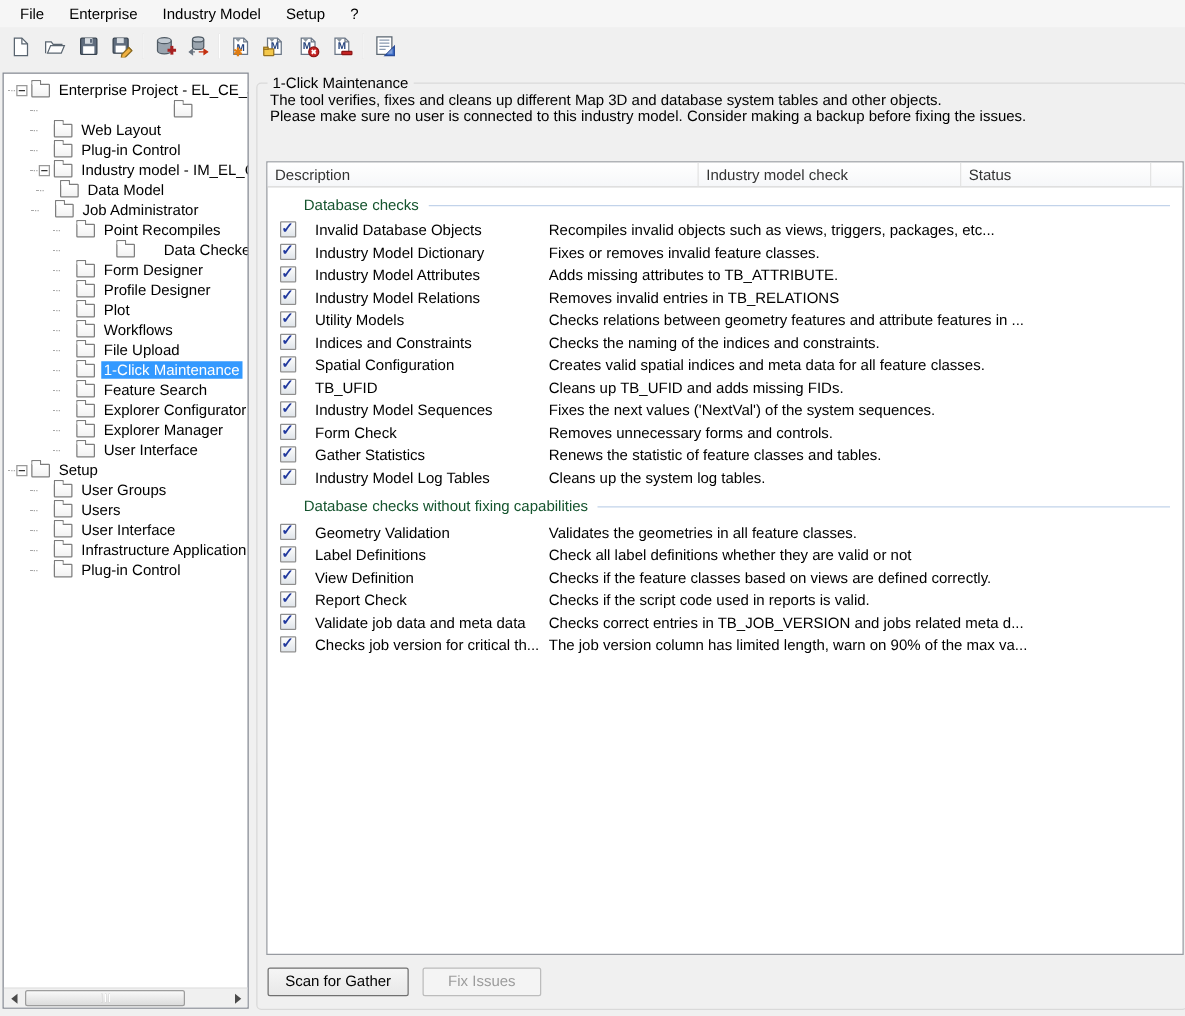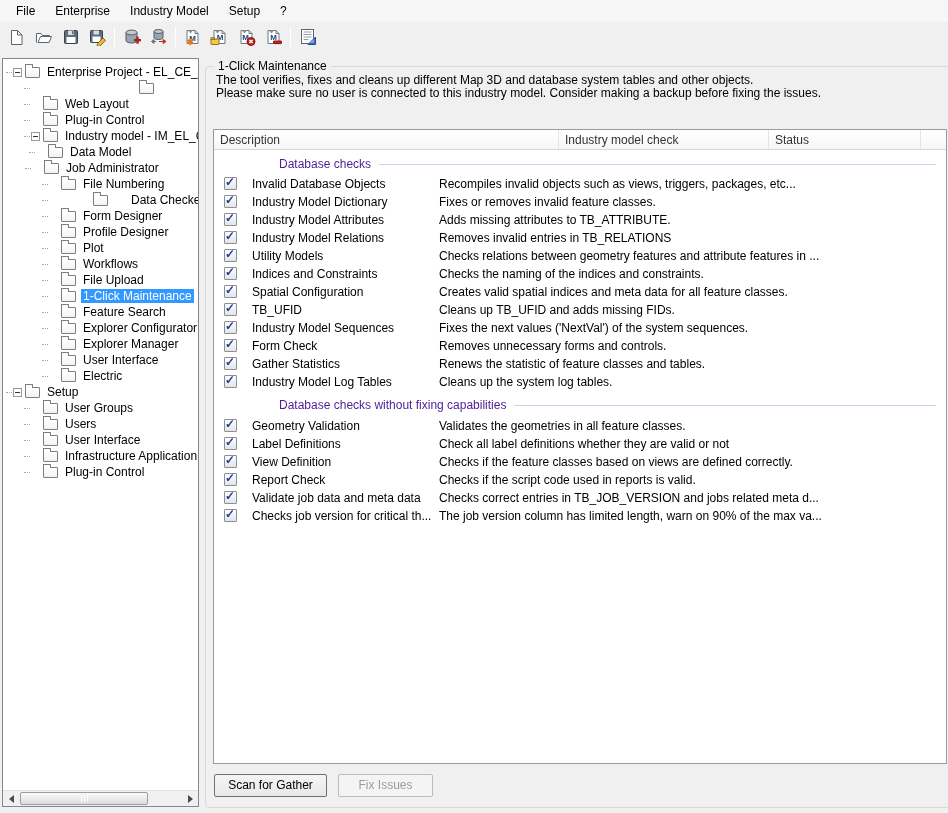--- a/index.html
+++ b/index.html
@@ -81,21 +81,21 @@
   
   .table {
     position:absolute; left:7px; top:62px; width:734px; height:635px;
     background:#fff; border:1px solid #979aa0; overflow:hidden;
   }
   .thead { display:flex; height:20px; background:linear-gradient(#ffffff,#f6f7f9); border-bottom:1px solid #d5d5d5; }
   .th { padding:3px 0 0 6px; border-right:1px solid #e4e4e4; color:#333; white-space:nowrap; overflow:hidden; }
   .th.c1 { width:210px; } .th.c2 { width:345px; } .th.c3 { width:152px; } .th.c4 { flex:1; border-right:none; }
 
   .group-row { display:flex; align-items:center; height:16px; margin:6px 10px 3px 29px; }
-  .group-label { color:#4c1d95; padding-right:8px; white-space:nowrap;margin-left:36px; }
+  .group-label { color:#14532d; padding-right:8px; white-space:nowrap; }
   .group-line { flex:1; height:1px; background:#c2d3ea; }
 
   .trow { position:relative; height:18px; }
   .checkbox {
     position:absolute; left:10px; top:2px; width:13px; height:13px;
     border:1px solid #8e8e8e; border-radius:1px; background:linear-gradient(#fefefe,#e0e5ea);
   }
   .check-glyph { position:absolute; left:0px; top:-3px; font-size:12px; font-weight:bold; color:#21399e; }
   .row-name   { position:absolute; left:38px;  top:2px; width:180px; white-space:nowrap; overflow:hidden; }
   .row-desc   { position:absolute; left:225px; top:2px; width:500px; white-space:nowrap; overflow:hidden; }
@@ -263,21 +263,21 @@
 
       <div class="tree-item" style="padding-left: 22px;">
         <span class="expander" style="visibility: hidden;"></span>
         <span class="folder-icon"></span>
         <span class="tree-label">Job Administrator</span>
       </div>
 
       <div class="tree-item" style="padding-left: 39px;">
         <span class="expander" style="visibility: hidden;"></span>
         <span class="folder-icon"></span>
-        <span class="tree-label">File Numbering</span>
+        <span class="tree-label">Point Recompiles</span>
       </div>
 
       <div class="tree-item" style="padding-left: 39px; gap: 16px;">
         <span class="expander" style="visibility: hidden;"></span>
         <span class="folder-icon"></span>
         <span class="tree-label">Data Checker</span>
       </div>
 
       <div class="tree-item" style="padding-left: 39px;">
         <span class="expander" style="visibility: hidden;"></span>
@@ -332,25 +332,20 @@
         <span class="folder-icon"></span>
         <span class="tree-label">Explorer Manager</span>
       </div>
 
       <div class="tree-item" style="padding-left: 39px;">
         <span class="expander" style="visibility: hidden;"></span>
         <span class="folder-icon"></span>
         <span class="tree-label">User Interface</span>
       </div>
 
-      <div class="tree-item" style="padding-left: 39px;">
-        <span class="expander" style="visibility: hidden;"></span>
-        <span class="folder-icon"></span>
-        <span class="tree-label">Electric</span>
-      </div>
 
       <div class="tree-item" style="padding-left: 3px;">
         <span class="expander" style="visibility: visible;"></span>
         <span class="folder-icon"></span>
         <span class="tree-label">Setup</span>
       </div>
 
       <div class="tree-item" style="padding-left: 21px;">
         <span class="expander" style="visibility: hidden;"></span>
         <span class="folder-icon"></span>

